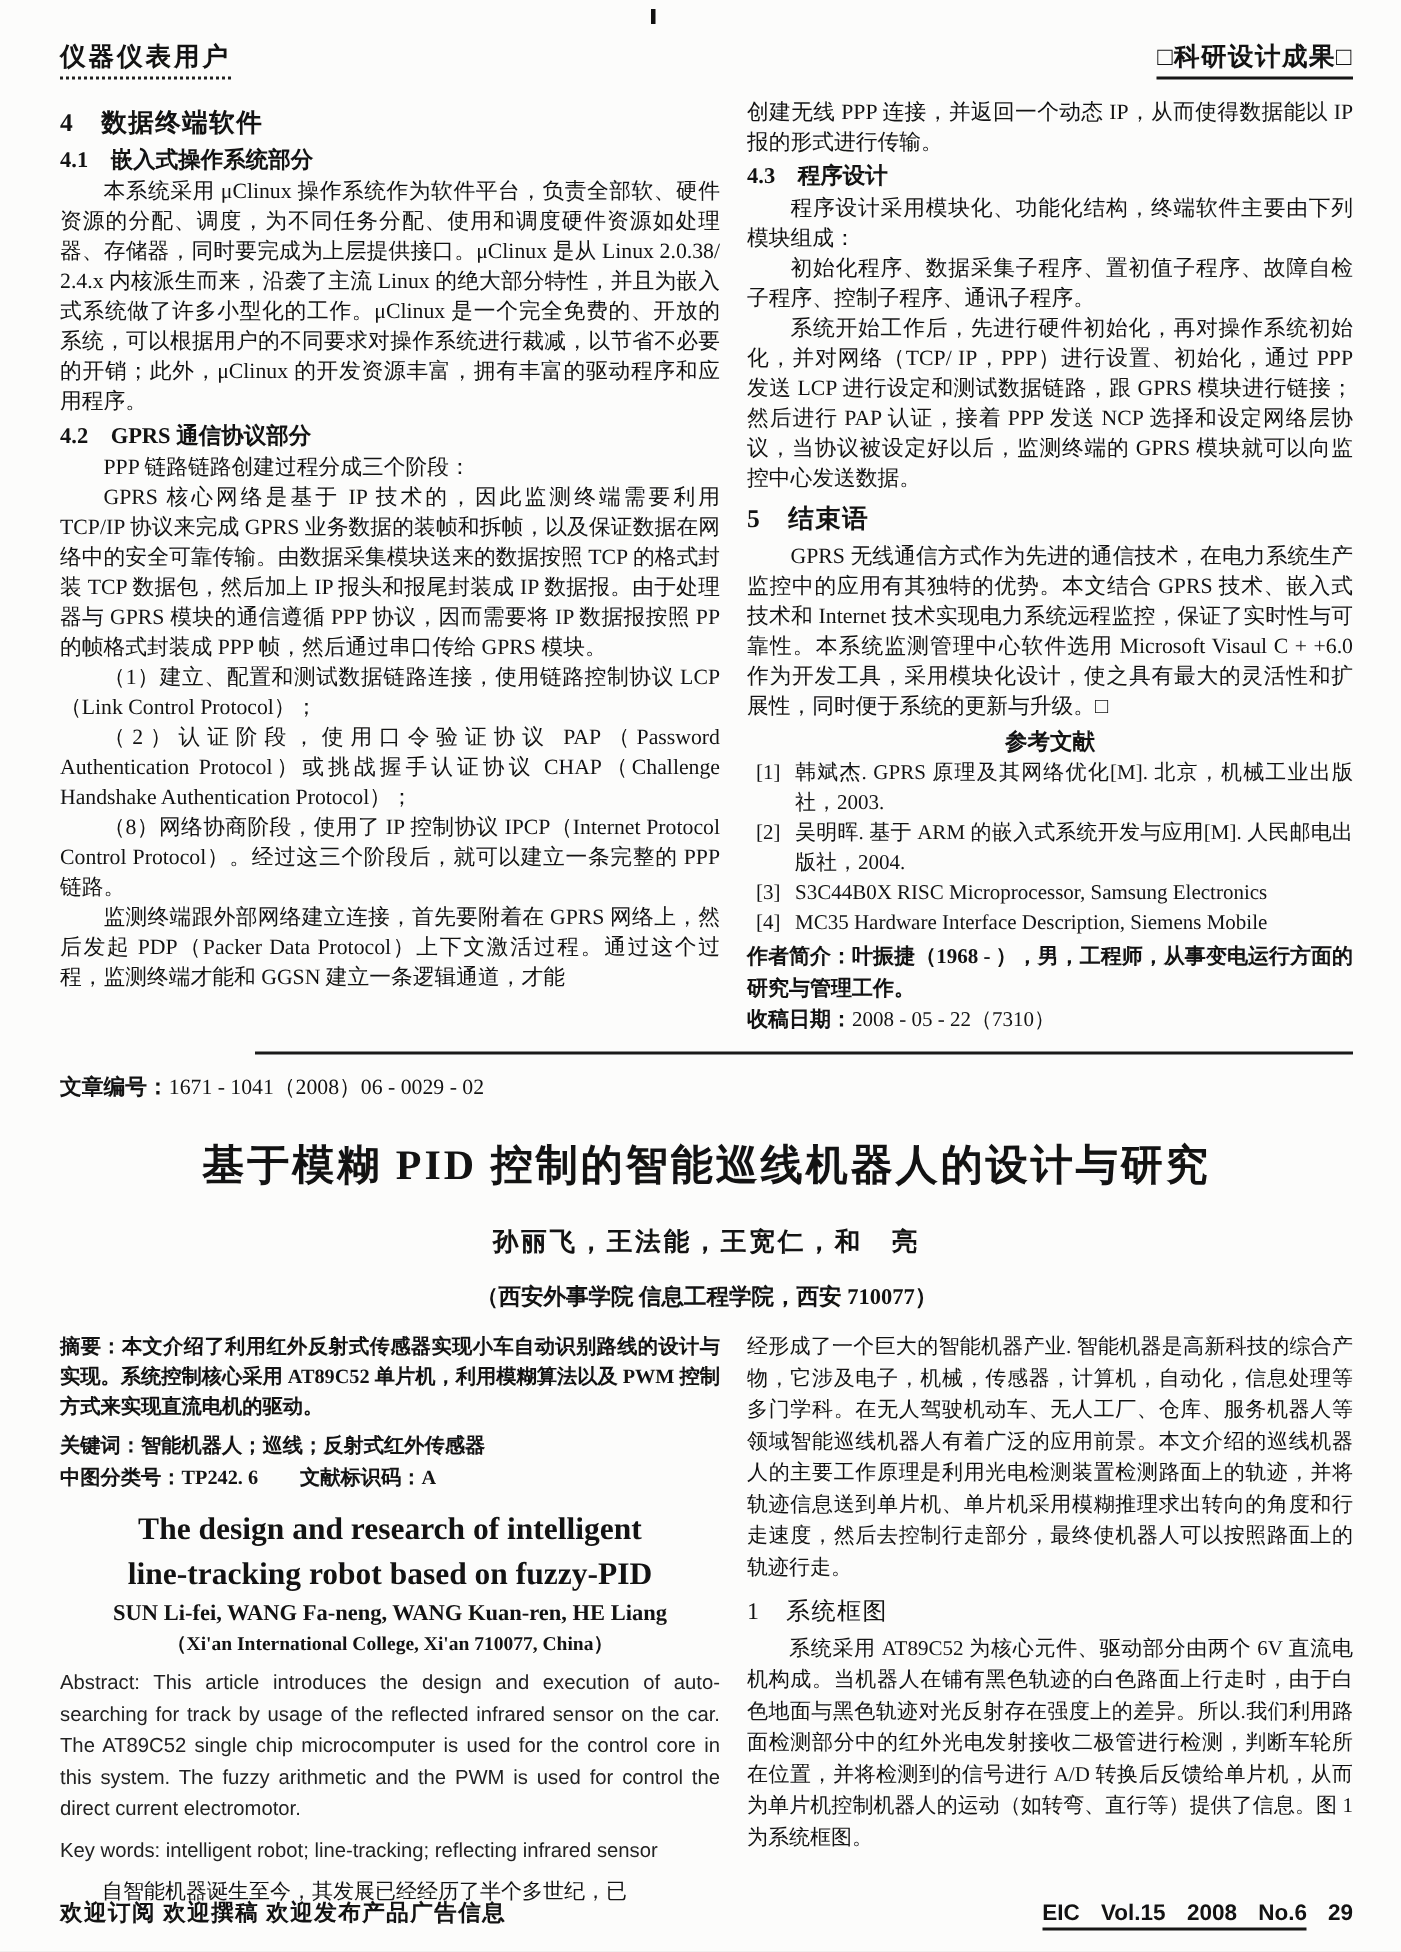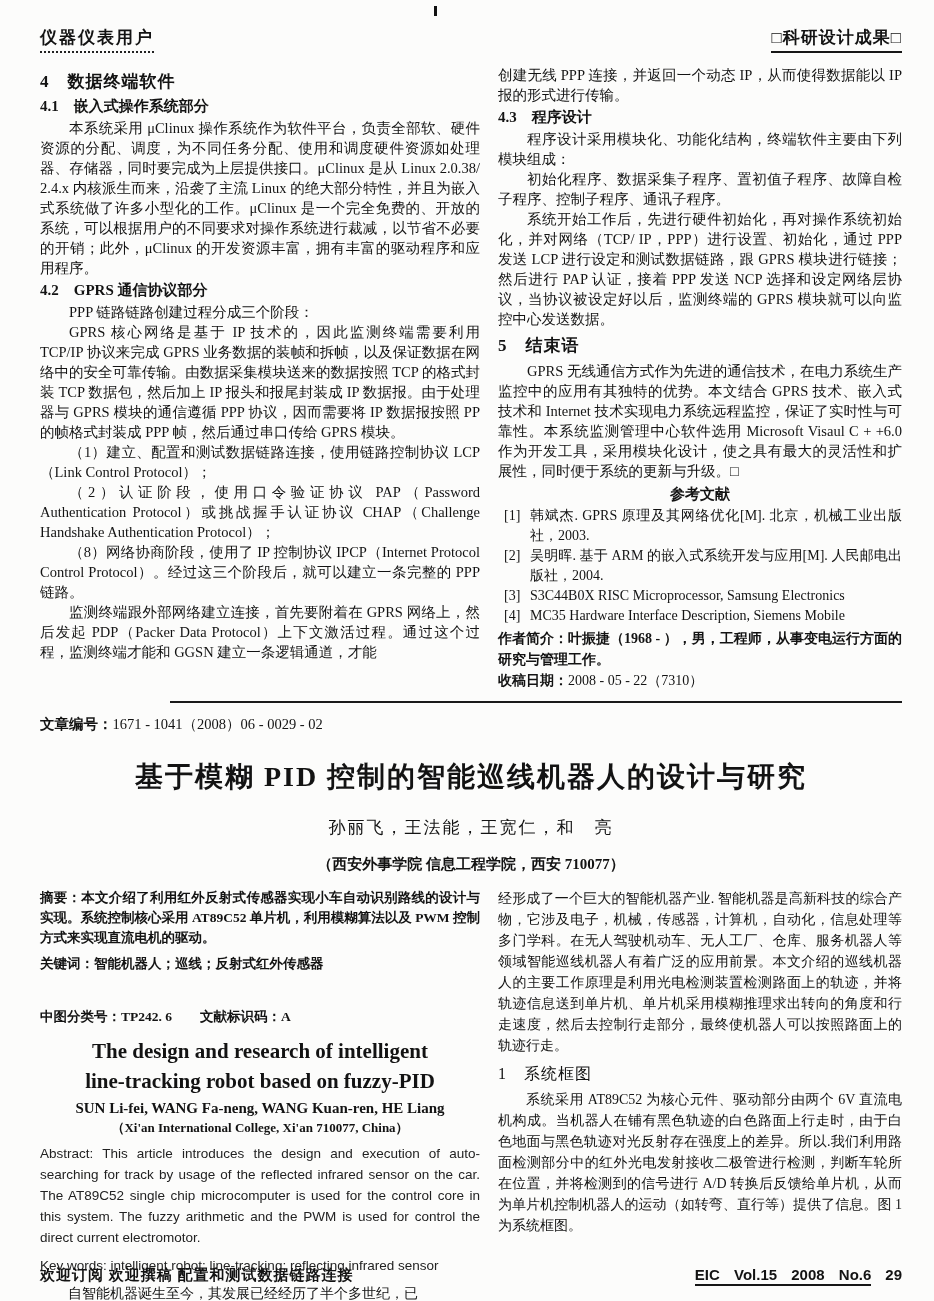--- a/index.html
+++ b/index.html
@@ -39,28 +39,28 @@
   .recv { font-size:14px; line-height:21px; }
   .recv b { font-weight:bold; }
 
   
   .divider { border-top:2px solid #1a1a1a; margin:10px 0 0 130px; }
   .art-no { font-size:14.5px; margin:12px 0 0; }
   .art-no b { font-weight:bold; }
 
   
   .title2 { text-align:center; font-size:28px; font-weight:bold; letter-spacing:2px; margin:24px 0 0; }
-  .authors { text-align:center; font-size:17px; font-weight:normal; letter-spacing:2px; margin:20px 0 0; }
+  .authors { text-align:center; font-size:17px; font-weight:bold; letter-spacing:2px; margin:20px 0 0; }
   .affil { text-align:center; font-size:15px; font-weight:bold; margin:16px 0 14px; }
 
   
   .b2 { font-size:14px; line-height:21px; text-align:justify; }
   .meta { font-size:13.5px; line-height:20px; text-align:justify; font-weight:bold; }
   .meta .val { font-weight:bold; }
-  .clc-line { font-size:13.5px; line-height:22px; font-weight:bold;margin-top:32px; }
+  .clc-line { font-size:13.5px; line-height:22px; font-weight:bold; }
   .clc-gap { display:inline-block; width:28px; }
   .en-title { text-align:center; font-size:21px; line-height:30px; font-weight:bold; margin:8px 0 4px; }
   .en-authors { text-align:center; font-size:15px; font-weight:bold; margin-top:2px; }
   .en-affil { text-align:center; font-size:13px; font-weight:bold; margin:2px 0 6px; }
   .en { font-family:"Liberation Sans","DejaVu Sans",sans-serif; font-size:13.5px; line-height:21px; text-align:justify; color:#222; }
   .en-block { margin-bottom:7px; }
   .h1sec { font-size:16px; font-weight:normal; margin:8px 0 4px; letter-spacing:1px; }
   .mt6 { margin-top:6px; }
 
   
@@ -148,16 +148,16 @@
       <p class="b2 ind mt6">自智能机器诞生至今，其发展已经经历了半个多世纪，已</p>
     </div>
     <div class="colR">
       <p class="b2">经形成了一个巨大的智能机器产业. 智能机器是高新科技的综合产物，它涉及电子，机械，传感器，计算机，自动化，信息处理等多门学科。在无人驾驶机动车、无人工厂、仓库、服务机器人等领域智能巡线机器人有着广泛的应用前景。本文介绍的巡线机器人的主要工作原理是利用光电检测装置检测路面上的轨迹，并将轨迹信息送到单片机、单片机采用模糊推理求出转向的角度和行走速度，然后去控制行走部分，最终使机器人可以按照路面上的轨迹行走。</p>
       <div class="h1sec">1　系统框图</div>
       <p class="b2 ind">系统采用 AT89C52 为核心元件、驱动部分由两个 6V 直流电机构成。当机器人在铺有黑色轨迹的白色路面上行走时，由于白色地面与黑色轨迹对光反射存在强度上的差异。所以.我们利用路面检测部分中的红外光电发射接收二极管进行检测，判断车轮所在位置，并将检测到的信号进行 A/D 转换后反馈给单片机，从而为单片机控制机器人的运动（如转弯、直行等）提供了信息。图 1 为系统框图。</p>
     </div>
   </div>
 
   <div class="footer">
-    <span class="f-left">欢迎订阅 欢迎撰稿 配置和测试数据链路连接</span>
+    <span class="f-left">欢迎订阅 欢迎撰稿 欢迎发布产品广告信息</span>
     <span class="f-right"><span class="f-journal">EIC Vol.15 2008 No.6</span><span class="f-page">29</span></span>
   </div>
 </div>
 
 </body></html>

